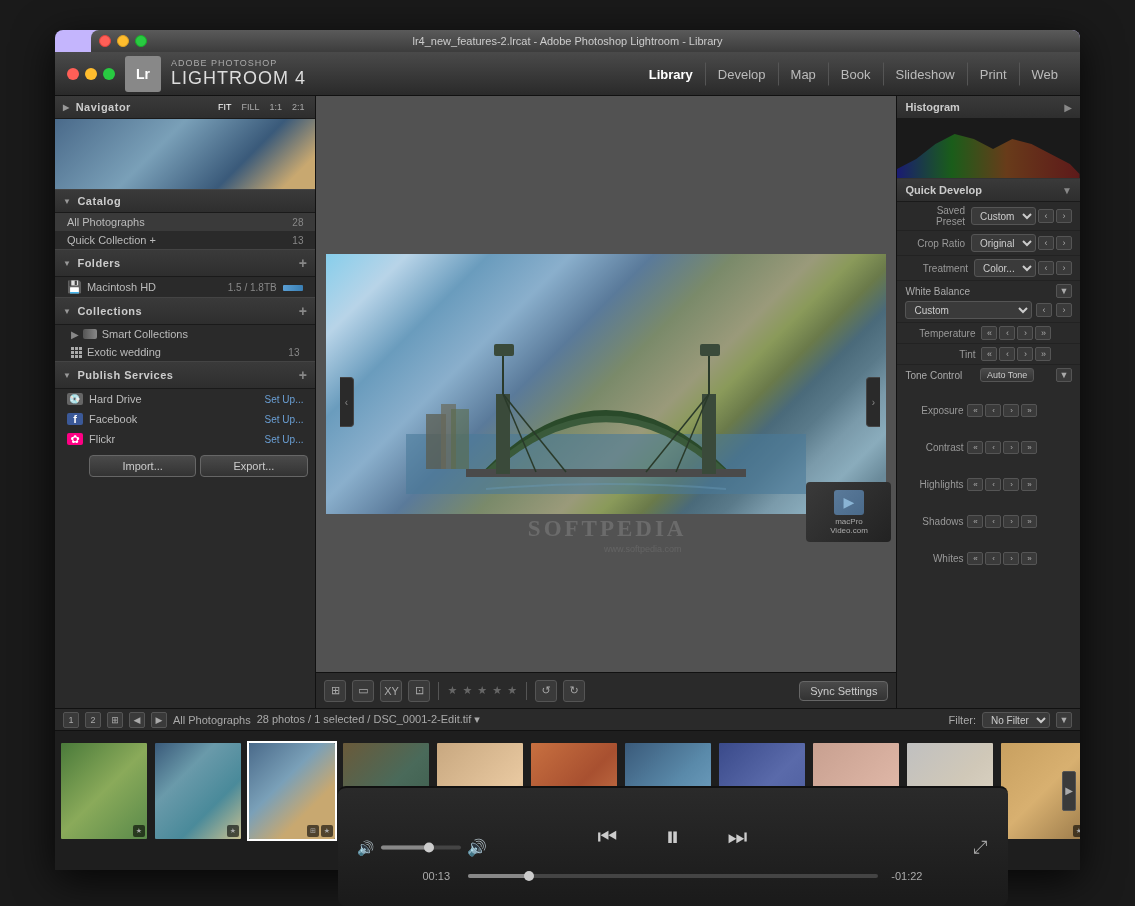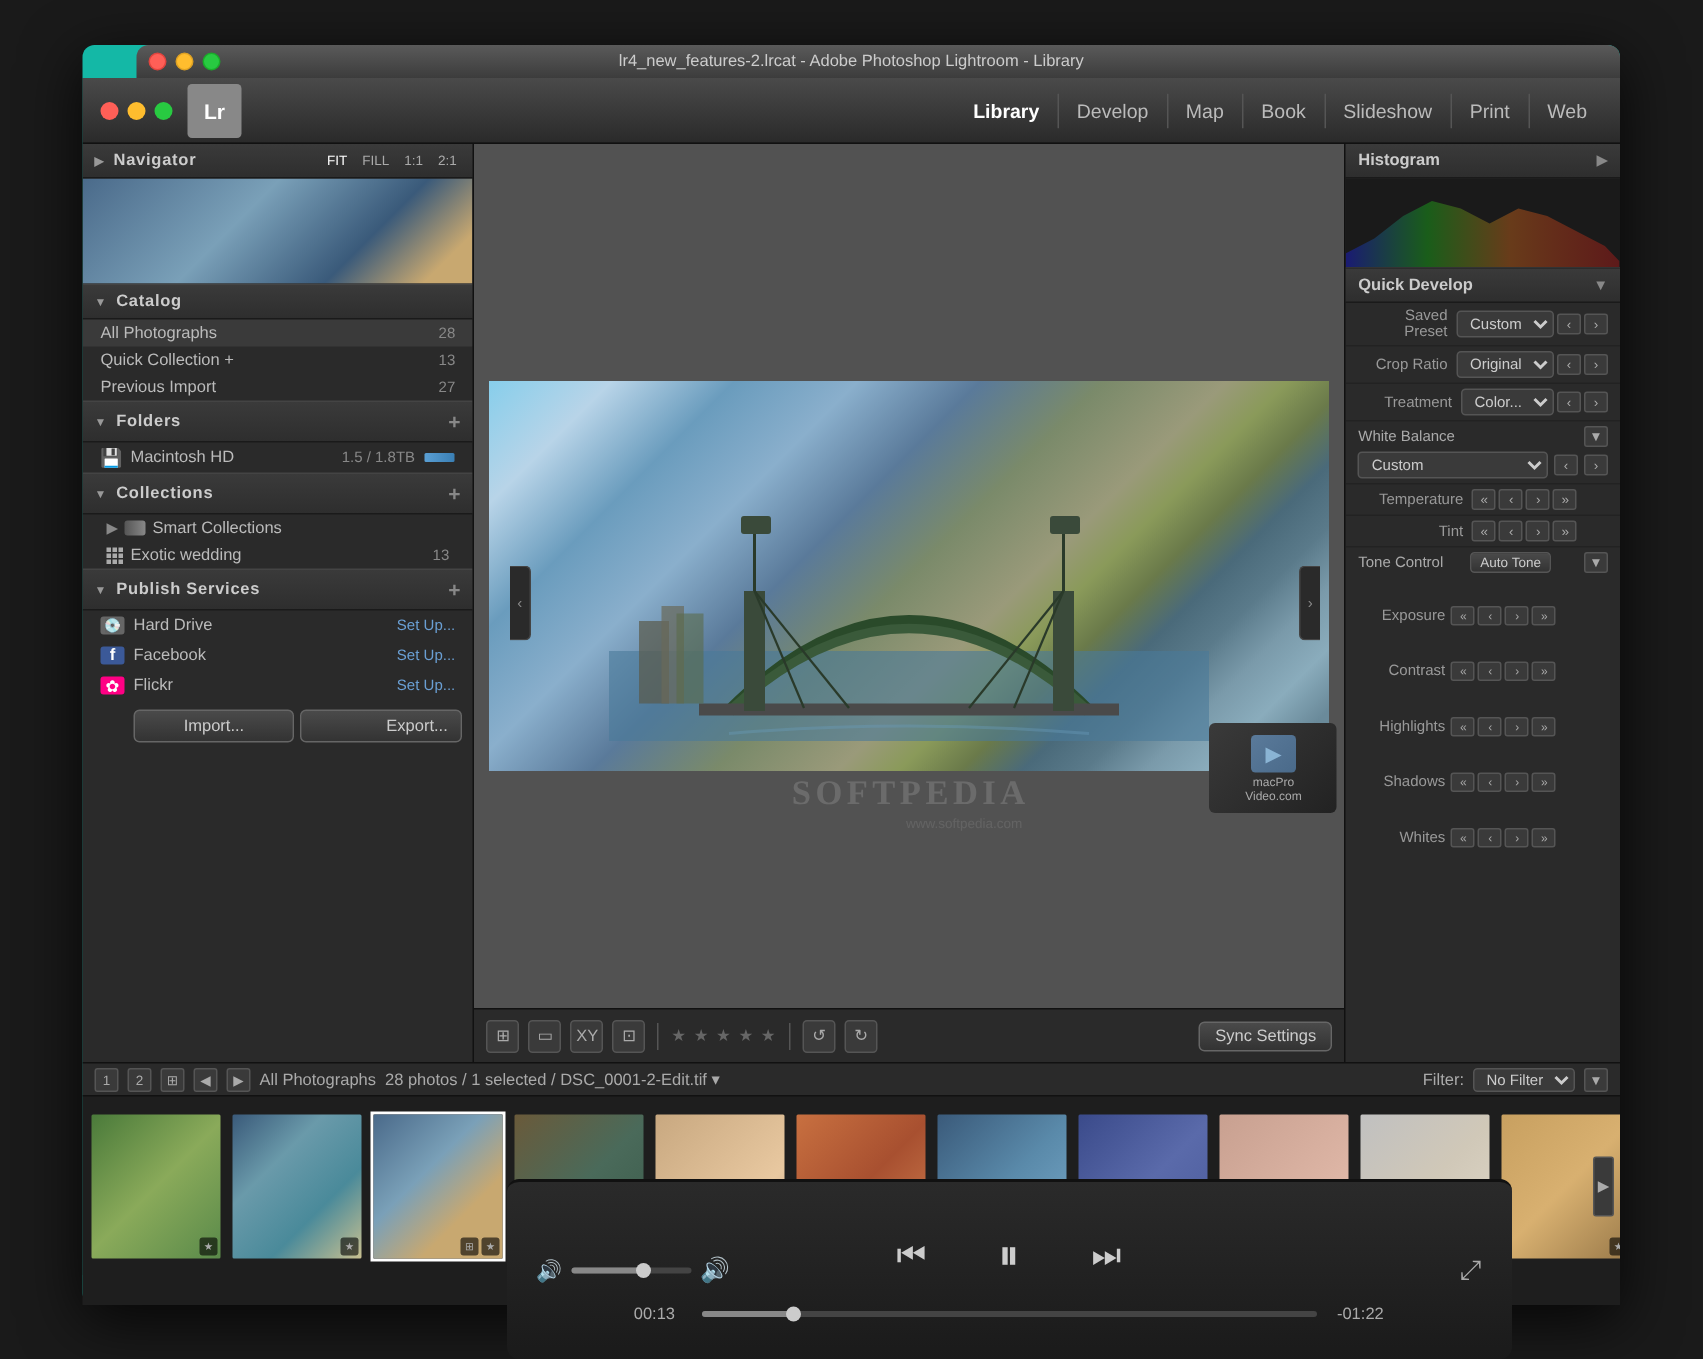--- a/index.html
+++ b/index.html
@@ -12,21 +12,21 @@
       position: relative;
     }
 
     
     .outer-window {
       position: absolute;
       top: 30px;
       left: 55px;
       width: 1025px;
       height: 840px;
-      background: #14b8a6;
+      background: #c4b5fd;
       border-radius: 8px;
       box-shadow: 0 10px 40px rgba(0,0,0,0.8);
       padding-left: 36px;
     }
 
     
     .titlebar {
       height: 22px;
       background: linear-gradient(to bottom, #5a5a5a, #3c3c3c);
       border-radius: 8px 8px 0 0;
@@ -827,20 +827,24 @@
     <div class="app-titlebar">
       <div class="app-titlebar-btns">
         <div class="app-titlebar-btn close" style="background:#ff5f57;border-radius:50%;"></div>
         <div class="app-titlebar-btn" style="background:#ffbd2e;border-radius:50%;"></div>
         <div class="app-titlebar-btn" style="background:#28ca41;border-radius:50%;"></div>
       </div>
 
       <div class="lr-logo">
         <span>Lr</span>
       </div>
+      <div class="lr-brand">
+        <span class="lr-brand-top">ADOBE PHOTOSHOP</span>
+        <span class="lr-brand-main">LIGHTROOM 4</span>
+      </div>
 
       <div class="main-nav">
         <span class="main-nav-item active">Library</span>
         <span class="main-nav-item">Develop</span>
         <span class="main-nav-item">Map</span>
         <span class="main-nav-item">Book</span>
         <span class="main-nav-item">Slideshow</span>
         <span class="main-nav-item">Print</span>
         <span class="main-nav-item">Web</span>
       </div>
@@ -870,24 +874,20 @@
           <span class="triangle">▼</span>
           <span>Catalog</span>
         </div>
         <div class="panel-row selected">
           <span>All Photographs</span>
           <span class="count">28</span>
         </div>
         <div class="panel-row">
           <span>Quick Collection +</span>
           <span class="count">13</span>
-        </div>
-        <div class="panel-row">
-          <span>Previous Import</span>
-          <span class="count">27</span>
         </div>
 
         <div class="panel-section-header">
           <span class="triangle">▼</span>
           <span>Folders</span>
           <span class="plus-btn">+</span>
         </div>
         <div class="folder-item">
           <span class="folder-icon">💾</span>
           <span>Macintosh HD</span>
@@ -939,21 +939,21 @@
           <span class="publish-setup">Set Up...</span>
         </div>
         <div class="publish-item">
           <div class="publish-icon flickr" style="font-size:11px;">✿</div>
           <span>Flickr</span>
           <span class="publish-setup">Set Up...</span>
         </div>
 
         <div style="display:flex;gap:4px;padding:6px 8px;margin-left:26px;">
           <button style="flex:1;background:linear-gradient(to bottom,#4a4a4a,#333);border:1px solid #666;border-radius:4px;color:#ccc;font-size:11px;padding:4px 8px;cursor:pointer;">Import...</button>
-          <button style="flex:1;background:linear-gradient(to bottom,#4a4a4a,#333);border:1px solid #666;border-radius:4px;color:#ccc;font-size:11px;padding:4px 8px;cursor:pointer;text-align:right;">Export...</button>
+          <button style="flex:1;background:linear-gradient(to bottom,#4a4a4a,#333);border:1px solid #666;border-radius:4px;color:#ccc;font-size:11px;padding:4px 8px;cursor:pointer;">Export...</button>
         </div>
       </div>
 
       <div class="center-panel">
 
         <div class="photo-view">
           <div class="main-photo">
 
             <svg class="bridge-overlay" viewBox="0 0 400 180">
 

